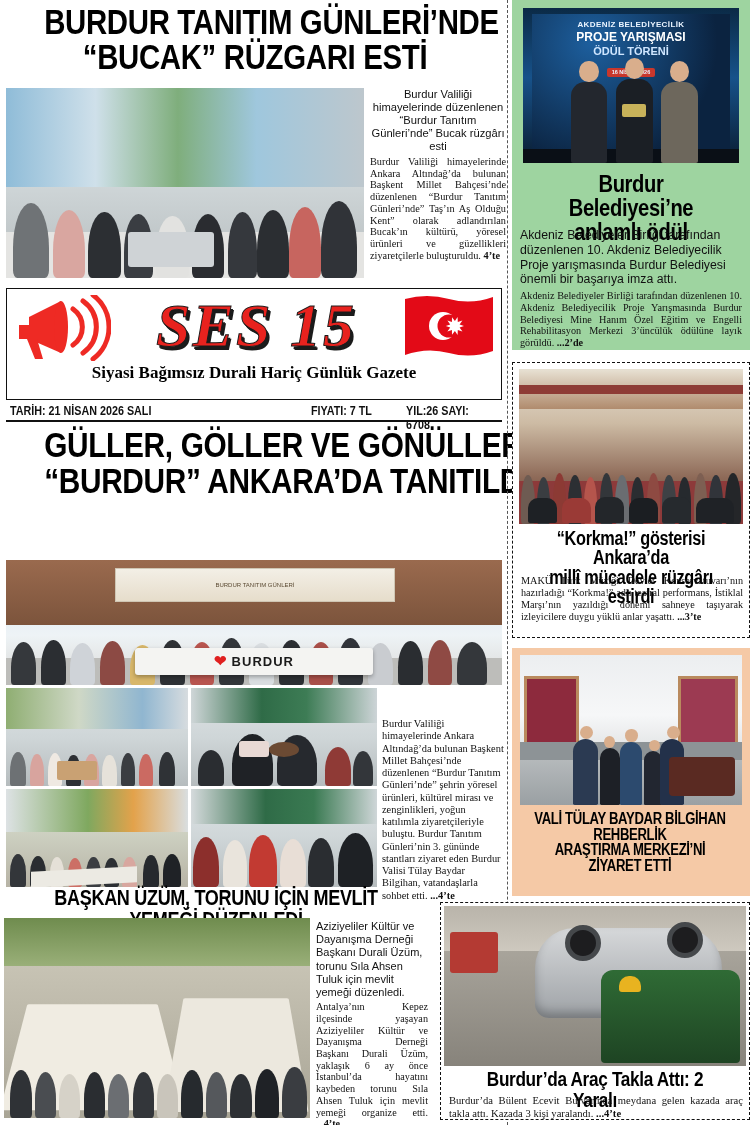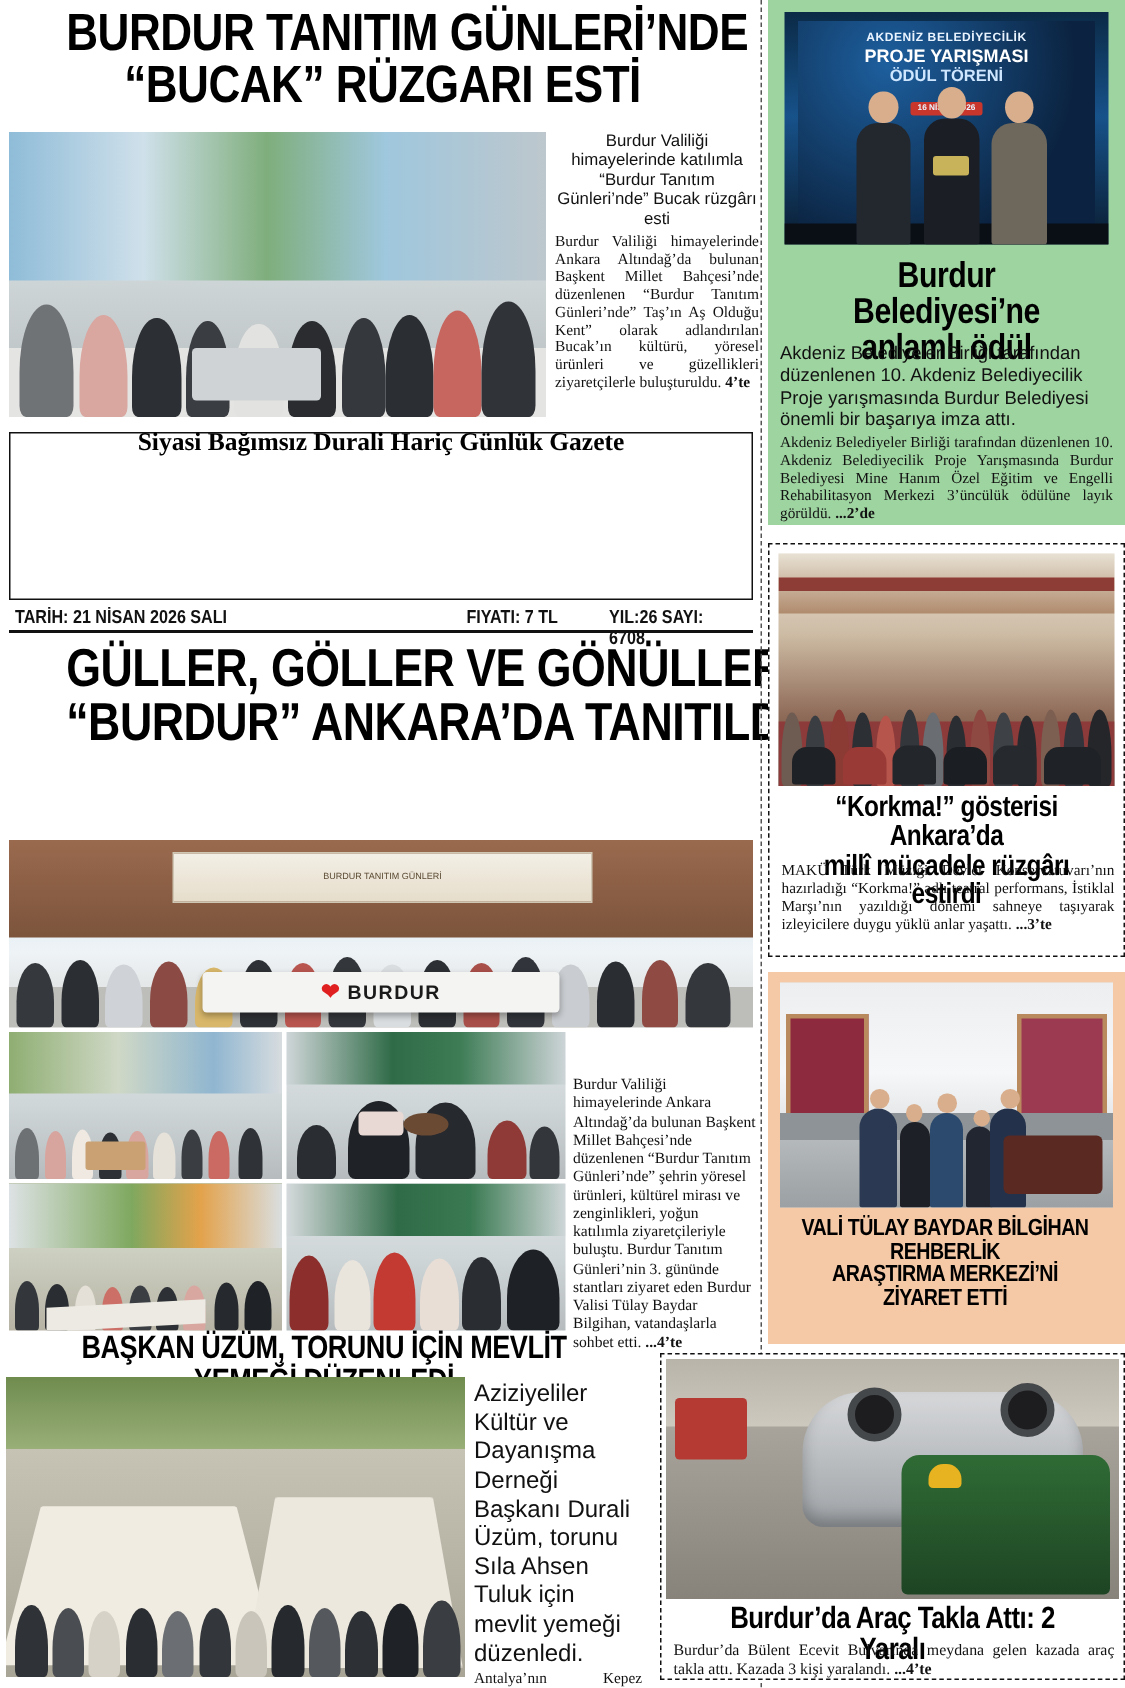--- a/index.html
+++ b/index.html
@@ -96,21 +96,21 @@
     text-align:left;color:#111;
   }
 
   
   #bl-headline{
     position:absolute;left:0px;top:888px;width:432px;height:26px;font-size:21.5px;
   }
   #bl-photo{position:absolute;left:4px;top:918px;width:306px;height:200px;}
   #bl-text{position:absolute;left:316px;top:920px;width:112px;height:200px;}
   #bl-text .kicker{
-    font-family:"Liberation Sans", sans-serif;font-size:16px;line-height:1.2;color:#111;
+    font-family:"Liberation Sans", sans-serif;font-size:11px;line-height:1.2;color:#111;
   }
   #bl-text .body{
     font-family:"Liberation Serif", serif;font-size:10.2px;line-height:1.15;
     text-align:justify;margin-top:2px;color:#111;
   }
 
   
   #rc-divider{position:absolute;left:507px;top:0;width:1px;height:1125px;border-left:1px dashed #555;}
 
   #green-panel{
@@ -238,28 +238,51 @@
         <i style="left:62%;width:8%;height:60%;background:#35383d;"></i>
         <i style="left:70%;width:9%;height:62%;background:#2b2e32;"></i>
         <i style="left:79%;width:9%;height:64%;background:#c7655f;"></i>
         <i style="left:88%;width:10%;height:70%;background:#303338;"></i>
       </div>
       <div style="position:absolute;left:34%;bottom:6%;width:24%;height:18%;background:#cfd3d6;border-radius:3px;"></div>
     </div>
   </div>
 
   <div id="top-left-text">
-    <div class="kicker">Burdur Valiliği himayelerinde katılımla “Burdur Tanıtım Günleri’nde” Bucak rüzgârı esti</div>
+    <div class="kicker">Burdur Valiliği himayelerinde düzenlenen “Burdur Tanıtım Günleri’nde” Bucak rüzgârı esti</div>
     <div class="body">
       <span>Burdur Valiliği himayelerinde Ankara Altındağ’da bulunan Başkent Millet Bahçesi’nde düzenlenen “Burdur Tanıtım Günleri’nde” Taş’ın Aş Olduğu Kent” olarak adlandırılan Bucak’ın kültürü, yöresel ürünleri ve güzellikleri ziyaretçilerle buluşturuldu.</span>
       <span class="cont">4’te</span>
     </div>
   </div>
 
   <div id="masthead">
+    <div id="logo-row">
+
+      <svg id="megaphone" viewBox="0 0 96 66">
+        <path d="M4 30 L4 44 L16 44 L16 30 Z" fill="#ee2a24"></path>
+        <path d="M14 22 L46 6 L46 58 L14 44 Z" fill="#ee2a24"></path>
+        <ellipse cx="46" cy="32" rx="7" ry="26" fill="#ee2a24"></ellipse>
+        <path d="M12 44 L20 64 L28 64 L22 44 Z" fill="#ee2a24"></path>
+        <path d="M58 14 a22 22 0 0 1 0 36" stroke="#ee2a24" stroke-width="5" fill="none" stroke-linecap="round"></path>
+        <path d="M68 6 a32 32 0 0 1 0 52" stroke="#ee2a24" stroke-width="5" fill="none" stroke-linecap="round"></path>
+        <path d="M78 0 a40 40 0 0 1 0 64" stroke="#ee2a24" stroke-width="5" fill="none" stroke-linecap="round"></path>
+      </svg>
+
+      <div id="ses15">
+        <span>SES 15</span>
+      </div>
+
+      <svg id="flag" viewBox="0 0 92 68">
+        <path d="M2 6 Q24 0 46 6 Q68 12 90 4 L90 58 Q68 66 46 60 Q24 54 2 62 Z" fill="#e30a17"></path>
+        <circle cx="40" cy="33" r="14" fill="#fff"></circle>
+        <circle cx="46" cy="33" r="11.5" fill="#e30a17"></circle>
+        <polygon fill="#fff" points="61,33 56.6,34.6 59.4,38.4 54.8,37.1 54.6,41.9 51.9,38 49,41.8 48.9,37 44.4,38.5 47.2,34.6 42.8,33 47.2,31.4 44.4,27.5 48.9,29 49,24.2 51.9,28 54.6,24.1 54.8,28.9 59.4,27.6 56.6,31.4"></polygon>
+      </svg>
+    </div>
     <div id="slogan">Siyasi Bağımsız Durali Hariç Günlük Gazete</div>
   </div>
 
   <div id="info-bar">
     <span id="ib-date">TARİH: 21 NİSAN 2026 SALI</span>
     <span id="ib-price">FIYATI: 7 TL</span>
     <span id="ib-issue">YIL:26  SAYI: 6708</span>
   </div>
 
   <div class="hl" id="main-headline">

